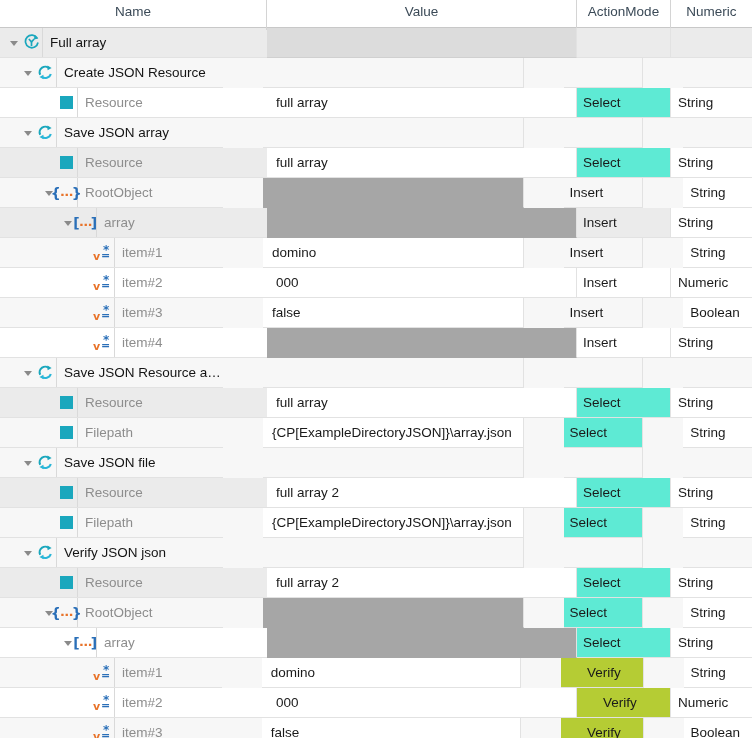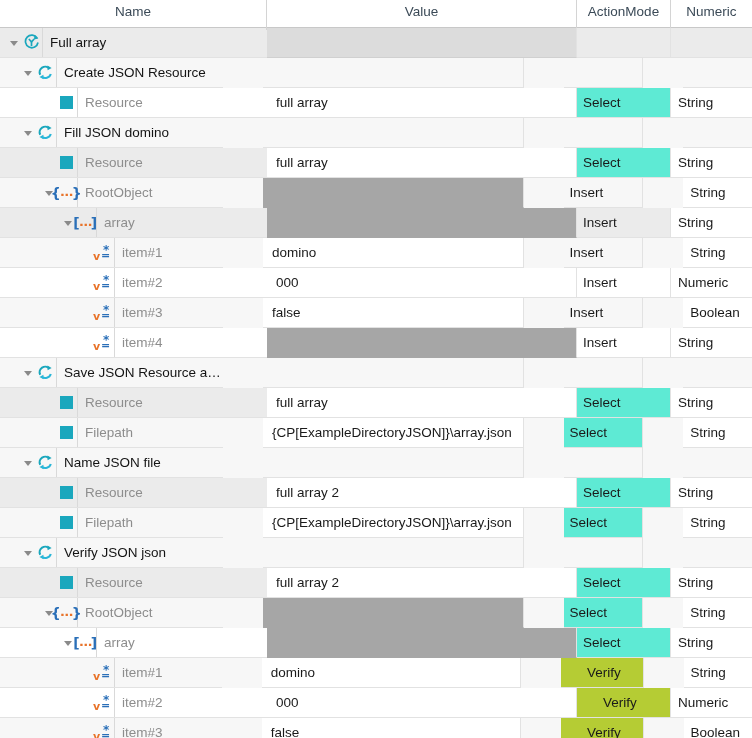--- a/index.html
+++ b/index.html
@@ -191,21 +191,21 @@
           <span class="indent" style="width: 22px;"></span>
           <span class="twisty open"></span>
           <span class="ic">
             <svg class="icon-refresh" viewBox="0 0 17 17" xmlns="http://www.w3.org/2000/svg">
               <path d="M3.2 10.8 A5.6 5.6 0 0 1 12.4 4.6" fill="none" stroke="#1aa7bd" stroke-width="2.1"></path>
               <path d="M13.8 10.0 A5.6 5.6 0 0 1 4.6 12.4" fill="none" stroke="#29b6d8" stroke-width="2.1"></path>
               <path d="M10.4 1.6 L14.6 4.0 L10.6 6.2 Z" fill="#1aa7bd"></path>
               <path d="M6.6 15.3 L2.4 12.9 L6.4 10.7 Z" fill="#29b6d8"></path>
             </svg>
           </span>
-          <span class="nlabel strong">Fill JSON domino</span>
+          <span class="nlabel strong">Save JSON array</span>
         </div>
         <div class="c value "></div>
         <div class="c mode blank"></div>
         <div class="c dtype empty"></div>
       </div>
       <div class="row alt2">
         <div class="c name">
           <span class="indent" style="width: 43px;"></span>
           <span class="twisty"></span>
           <span class="ic">
@@ -360,21 +360,21 @@
           <span class="indent" style="width: 22px;"></span>
           <span class="twisty open"></span>
           <span class="ic">
             <svg class="icon-refresh" viewBox="0 0 17 17" xmlns="http://www.w3.org/2000/svg">
               <path d="M3.2 10.8 A5.6 5.6 0 0 1 12.4 4.6" fill="none" stroke="#1aa7bd" stroke-width="2.1"></path>
               <path d="M13.8 10.0 A5.6 5.6 0 0 1 4.6 12.4" fill="none" stroke="#29b6d8" stroke-width="2.1"></path>
               <path d="M10.4 1.6 L14.6 4.0 L10.6 6.2 Z" fill="#1aa7bd"></path>
               <path d="M6.6 15.3 L2.4 12.9 L6.4 10.7 Z" fill="#29b6d8"></path>
             </svg>
           </span>
-          <span class="nlabel strong">Name JSON file</span>
+          <span class="nlabel strong">Save JSON file</span>
         </div>
         <div class="c value "></div>
         <div class="c mode blank"></div>
         <div class="c dtype empty"></div>
       </div>
       <div class="row alt2">
         <div class="c name">
           <span class="indent" style="width: 43px;"></span>
           <span class="twisty"></span>
           <span class="ic">

